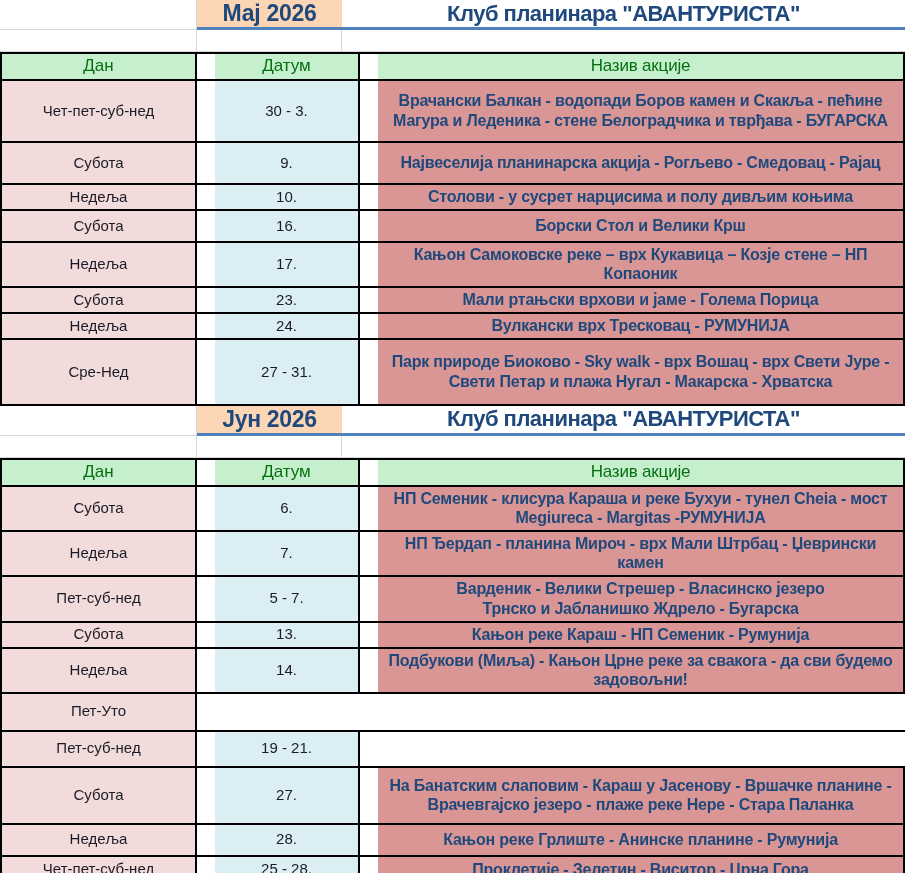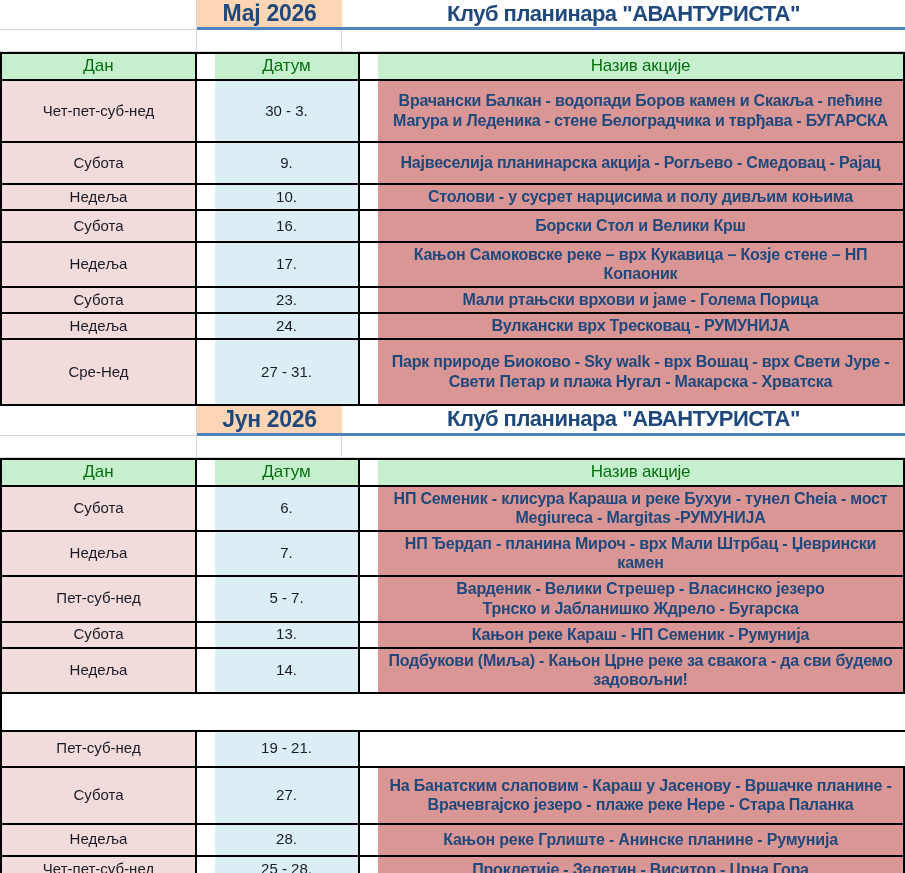--- a/index.html
+++ b/index.html
@@ -215,20 +215,21 @@
     <div class="cell name">Кањон реке Караш - НП Семеник - Румунија</div>
   </div>
 
   <div class="row" style="min-height: 40px;">
     <div class="cell day">Недеља</div>
     <div class="cell date">14.</div>
     <div class="cell name">Подбукови (Миља) - Кањон Црне реке за свакога - да сви будемо задовољни!</div>
   </div>
 
   <div class="row" style="min-height: 38px;">
+    <div class="cell day">Пет-Уто</div>
   </div>
 
   <div class="row" style="min-height: 36px;">
     <div class="cell day">Пет-суб-нед</div>
     <div class="cell date">19 - 21.</div>
   </div>
 
   <div class="row" style="min-height: 57px;">
     <div class="cell day">Субота</div>
     <div class="cell date">27.</div>

